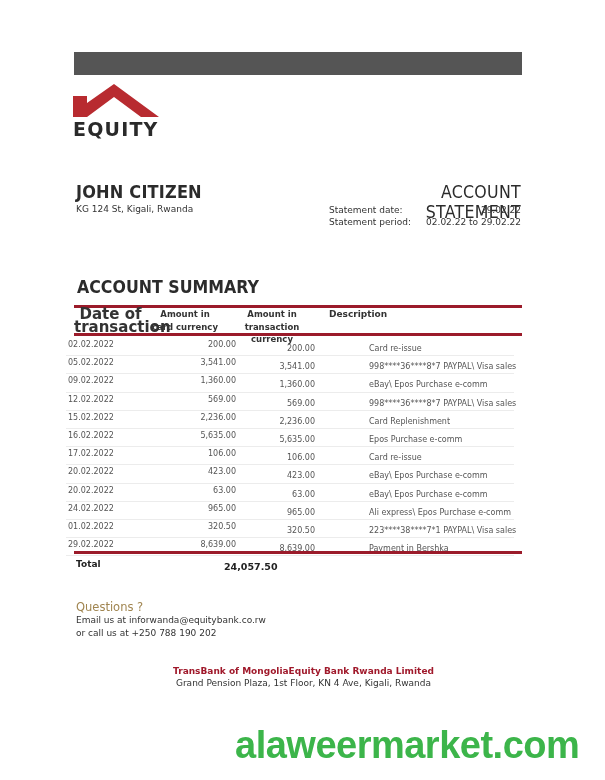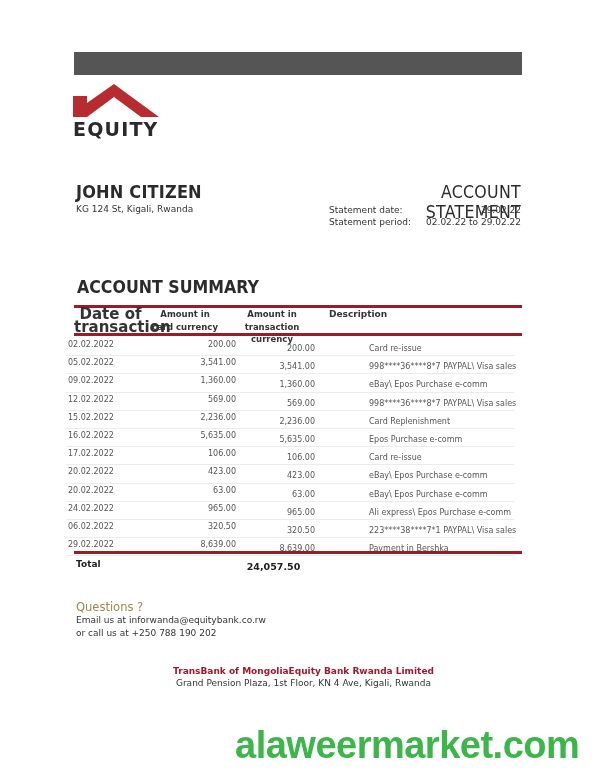--- a/index.html
+++ b/index.html
@@ -35,21 +35,21 @@
 
   .rows { position: absolute; left: 66px; top: 338px; width: 448px; }
   .trow { position: relative; height: 18.2px; font-size: 8px; color: #555; border-bottom: 1px solid #ececec; }
   .trow span { position: absolute; }
   .trow .d { left: 2px; top: 2px; }
   .trow .a1 { left: 76px; width: 94px; text-align: right; top: 2px; }
   .trow .a2 { left: 150px; width: 99px; text-align: right; top: 6px; }
   .trow .desc { left: 255px; top: 6px; white-space: nowrap; margin-left: 48px; }
 
   .total-label { position: absolute; left: 76px; top: 559px; font-size: 9px; font-weight: bold; color: #222; }
-  .total-value { position: absolute; left: 224px; width: 99px; text-align: center; top: 561px; font-size: 9.5px; font-weight: bold; color: #222; }
+  .total-value { position: absolute; left: 224px; width: 99px; text-align: left; top: 561px; font-size: 9.5px; font-weight: bold; color: #222; }
 
   .q-title { position: absolute; left: 76px; top: 600px; font-size: 11.5px; color: #a08550; }
   .q-email { position: absolute; left: 76px; top: 615px; font-size: 9px; color: #333; }
   .q-phone { position: absolute; left: 76px; top: 628px; font-size: 9px; color: #333; }
 
   .footer-bank { position: absolute; left: 0; width: 605px; text-align: center; top: 666px; font-size: 9px; font-weight: bold; color: #a0192b; padding-left: 2px; }
   .footer-address { position: absolute; left: 0; width: 605px; text-align: center; top: 678px; font-size: 9px; color: #333; padding-left: 2px; }
 
   .watermark { position: absolute; left: 235px; top: 724px; font-family: "Liberation Sans", sans-serif; font-weight: bold; font-size: 38px; color: #3cb54a; letter-spacing: -0.5px; }
 </style>
@@ -157,21 +157,21 @@
       <span class="a2">63.00</span>
       <span class="desc">eBay\ Epos Purchase e-comm</span>
     </div>
   <div class="trow">
       <span class="d">24.02.2022</span>
       <span class="a1">965.00</span>
       <span class="a2">965.00</span>
       <span class="desc">Ali express\ Epos Purchase e-comm</span>
     </div>
   <div class="trow">
-      <span class="d">06.02.2022</span>
+      <span class="d">01.02.2022</span>
       <span class="a1">320.50</span>
       <span class="a2">320.50</span>
       <span class="desc">223****38****7*1 PAYPAL\ Visa sales</span>
     </div>
   <div class="trow">
       <span class="d">29.02.2022</span>
       <span class="a1">8,639.00</span>
       <span class="a2">8,639.00</span>
       <span class="desc">Payment in Bershka</span>
     </div>

